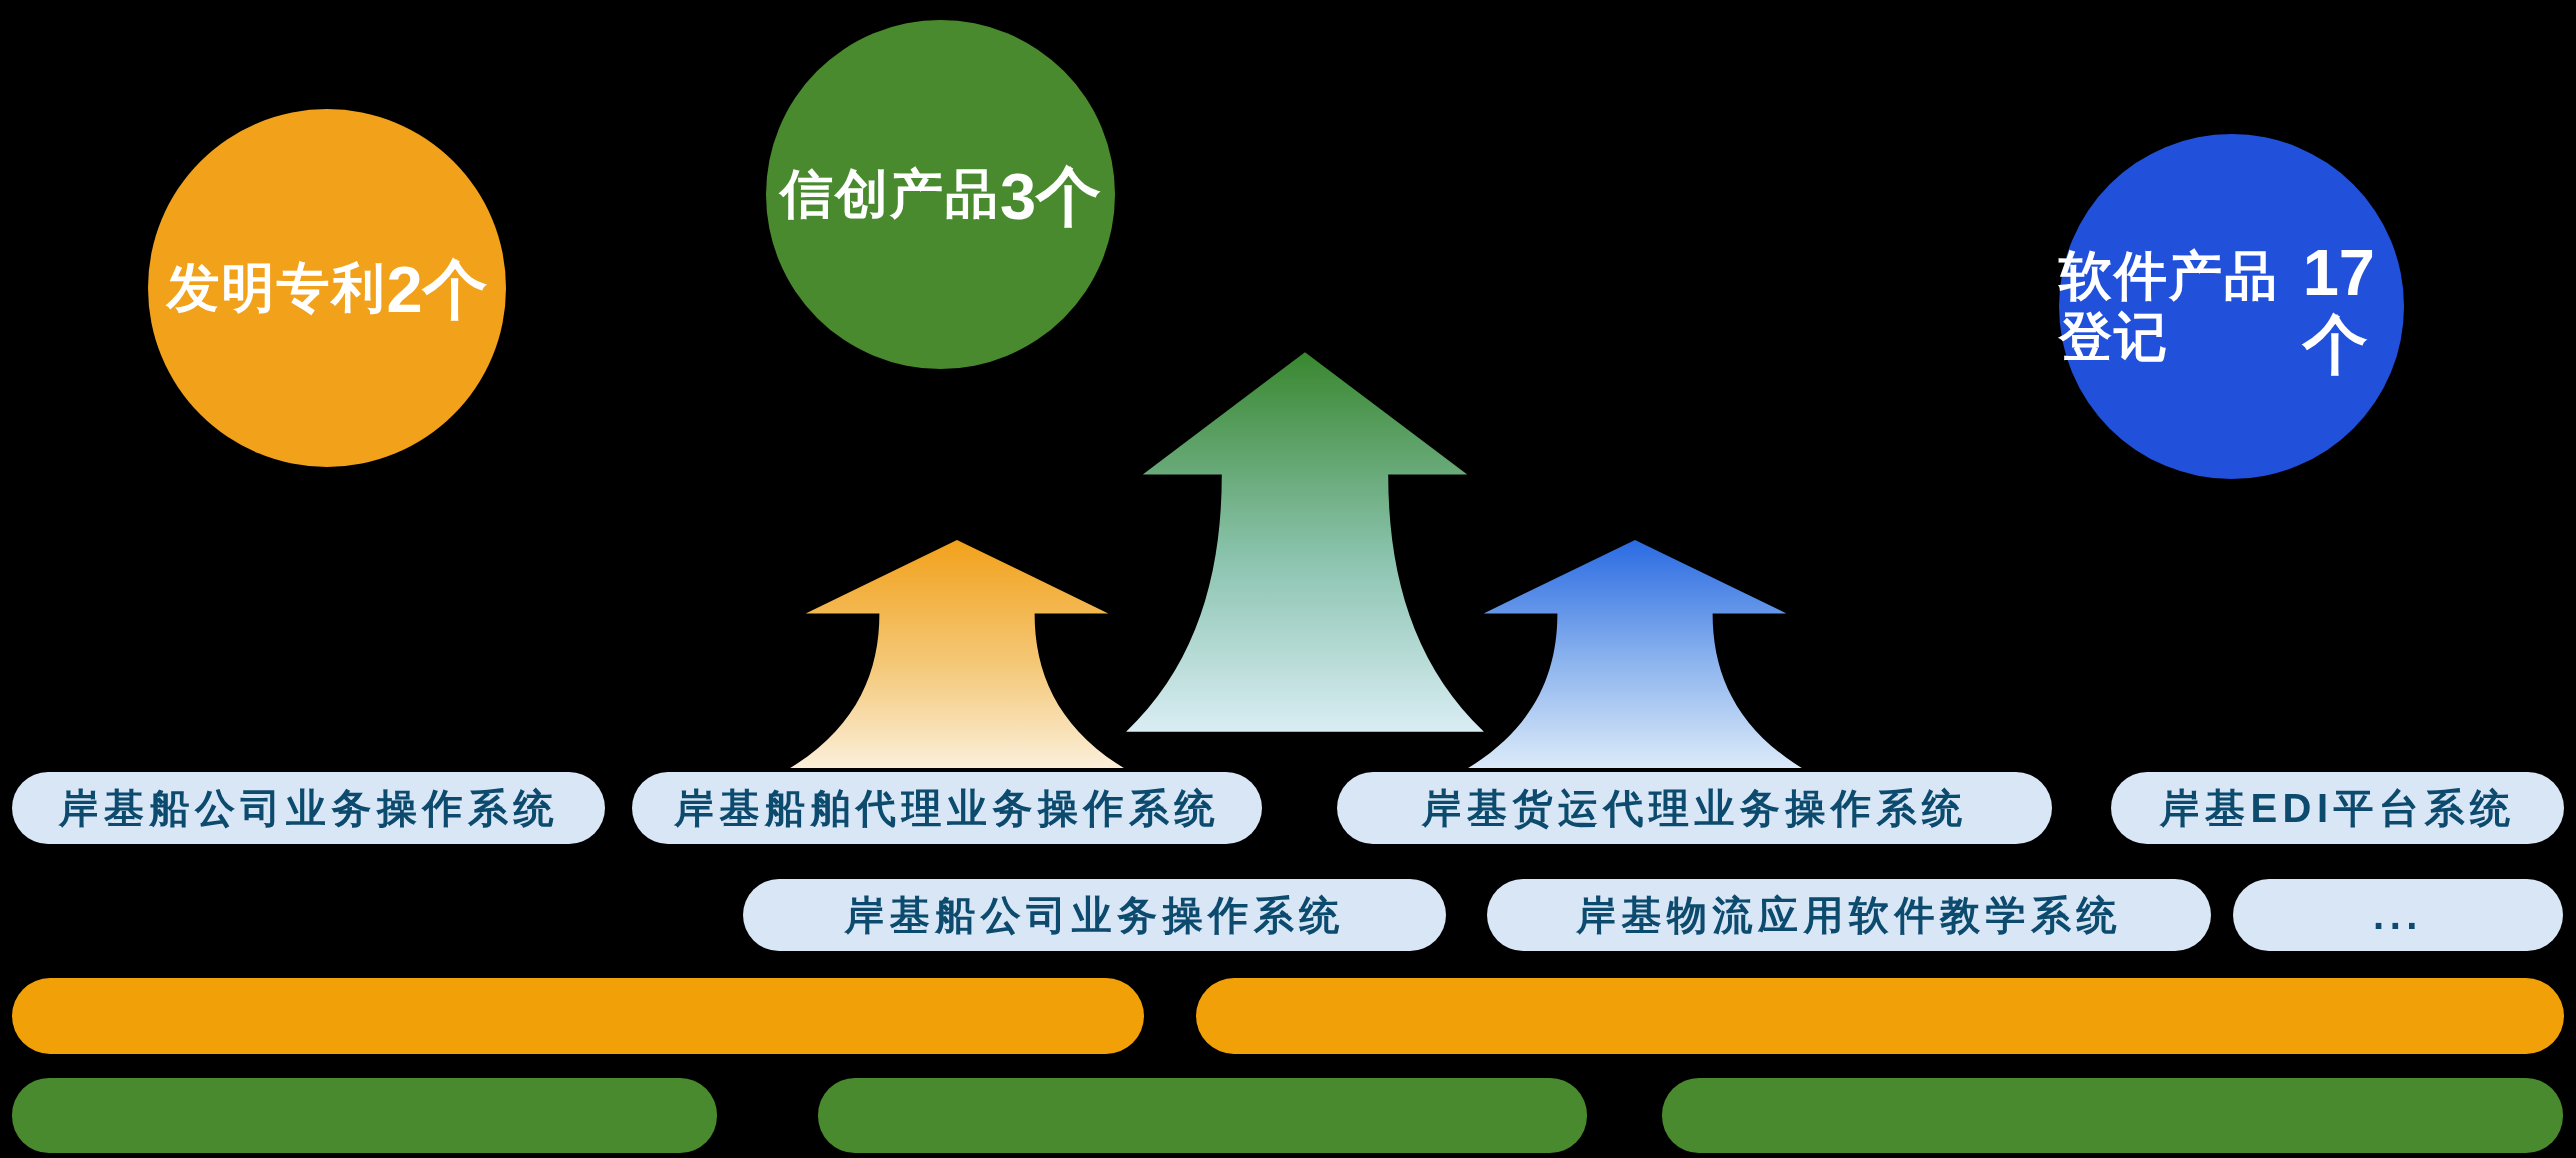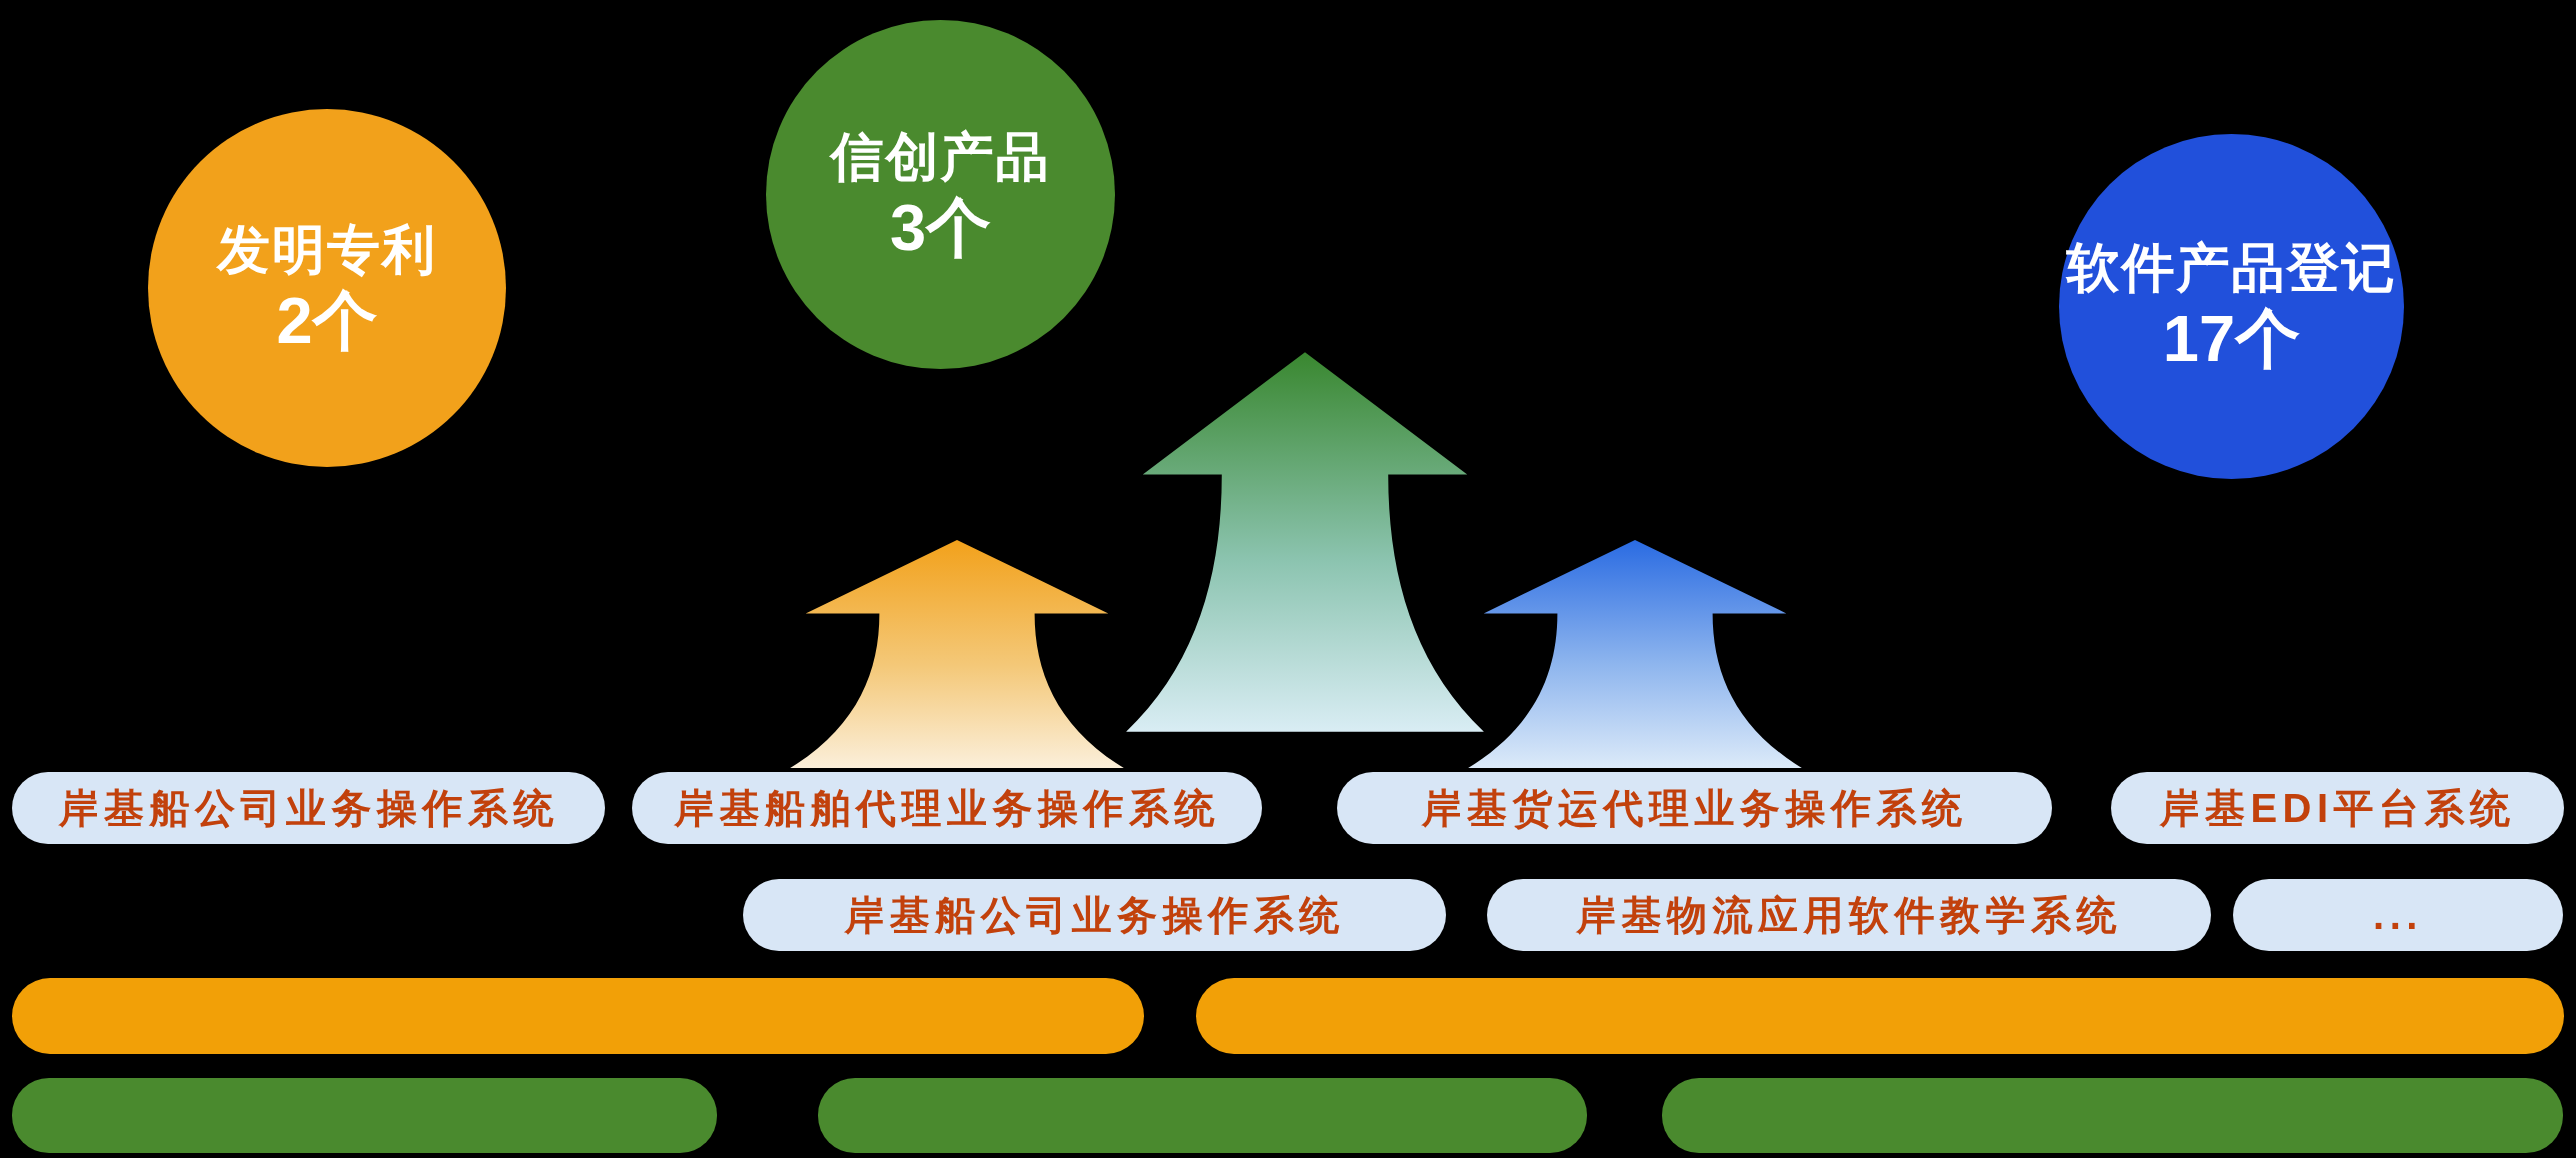--- a/index.html
+++ b/index.html
@@ -11,46 +11,46 @@
     background:#000;
     overflow:hidden;
     font-family:"Liberation Sans","DejaVu Sans",sans-serif;
   }
 
   
   .badge {
     position:absolute;
     border-radius:50%;
     display:flex;
-    flex-direction:column;
+    flex-direction:row;
     align-items:center;
     justify-content:center;
     color:#ffffff;
-    text-align:right;
+    text-align:left;
   }
   .badge-label { font-size:53px; font-weight:700; letter-spacing:2px; line-height:1.15; }
   .badge-count { font-size:65px; font-weight:700; margin-top:4.1px; line-height:1.1; }
   .badge-0 { left:148px;  top:109px; width:358px; height:358px; background:#F2A11B; }
   .badge-1 { left:766px; top:20.4px;  width:349px; height:349px; background:#4A8A2E; }
   .badge-2 { left:1439px; top:3.4px;   width:360px; height:360px; background:#1365E2; }
   .badge-3 { left:2059px; top:134px; width:345px; height:345px; background:#2150DB; }
 
   
   .arrow { position:absolute; z-index:1; }
   .arrow-orange { left:763px; top:538px; width:388px; height:232px; }
   .arrow-green  { left:1097px; top:349px; width:416px; height:386px; }
   .arrow-blue   { left:1441px; top:538px; width:388px; height:232px; }
 
   
   .pill {
     position:absolute;
     height:72px;
     border-radius:36px;
     background:#D8E6F6;
-    color:#c2410c;
+    color:#0c4a6e;
     display:flex;
     align-items:center;
     justify-content:center;
     font-size:40px;
     font-weight:700;
     letter-spacing:5.5px;
     z-index:2;
     white-space:nowrap;
   }
   .row1 { top:772px; }

